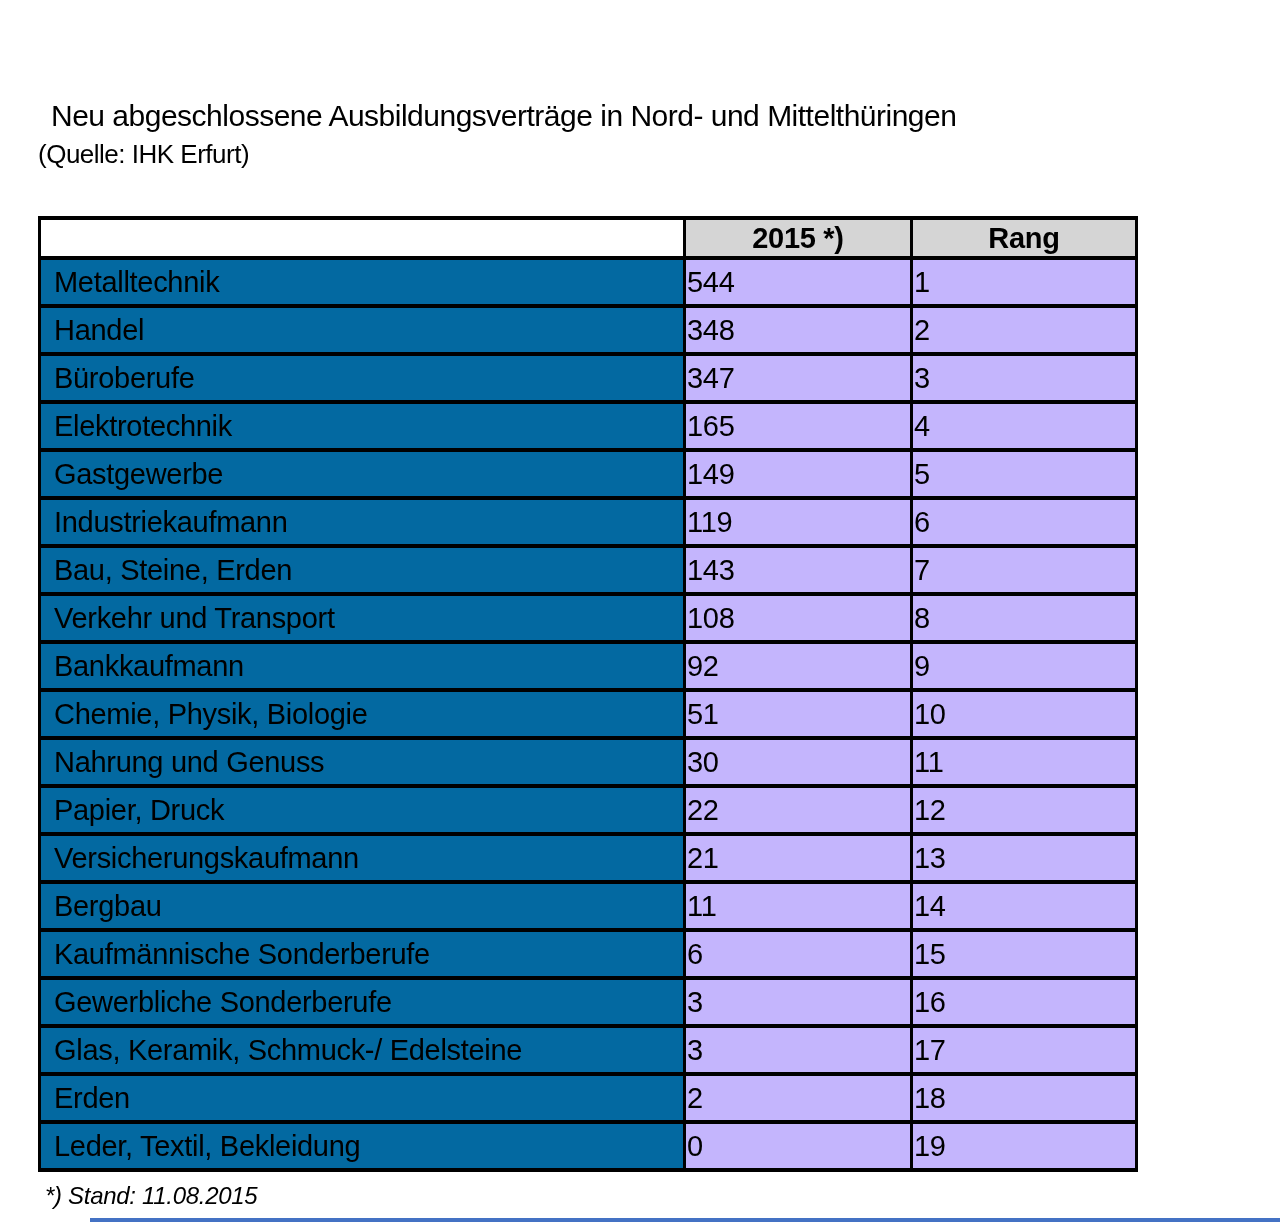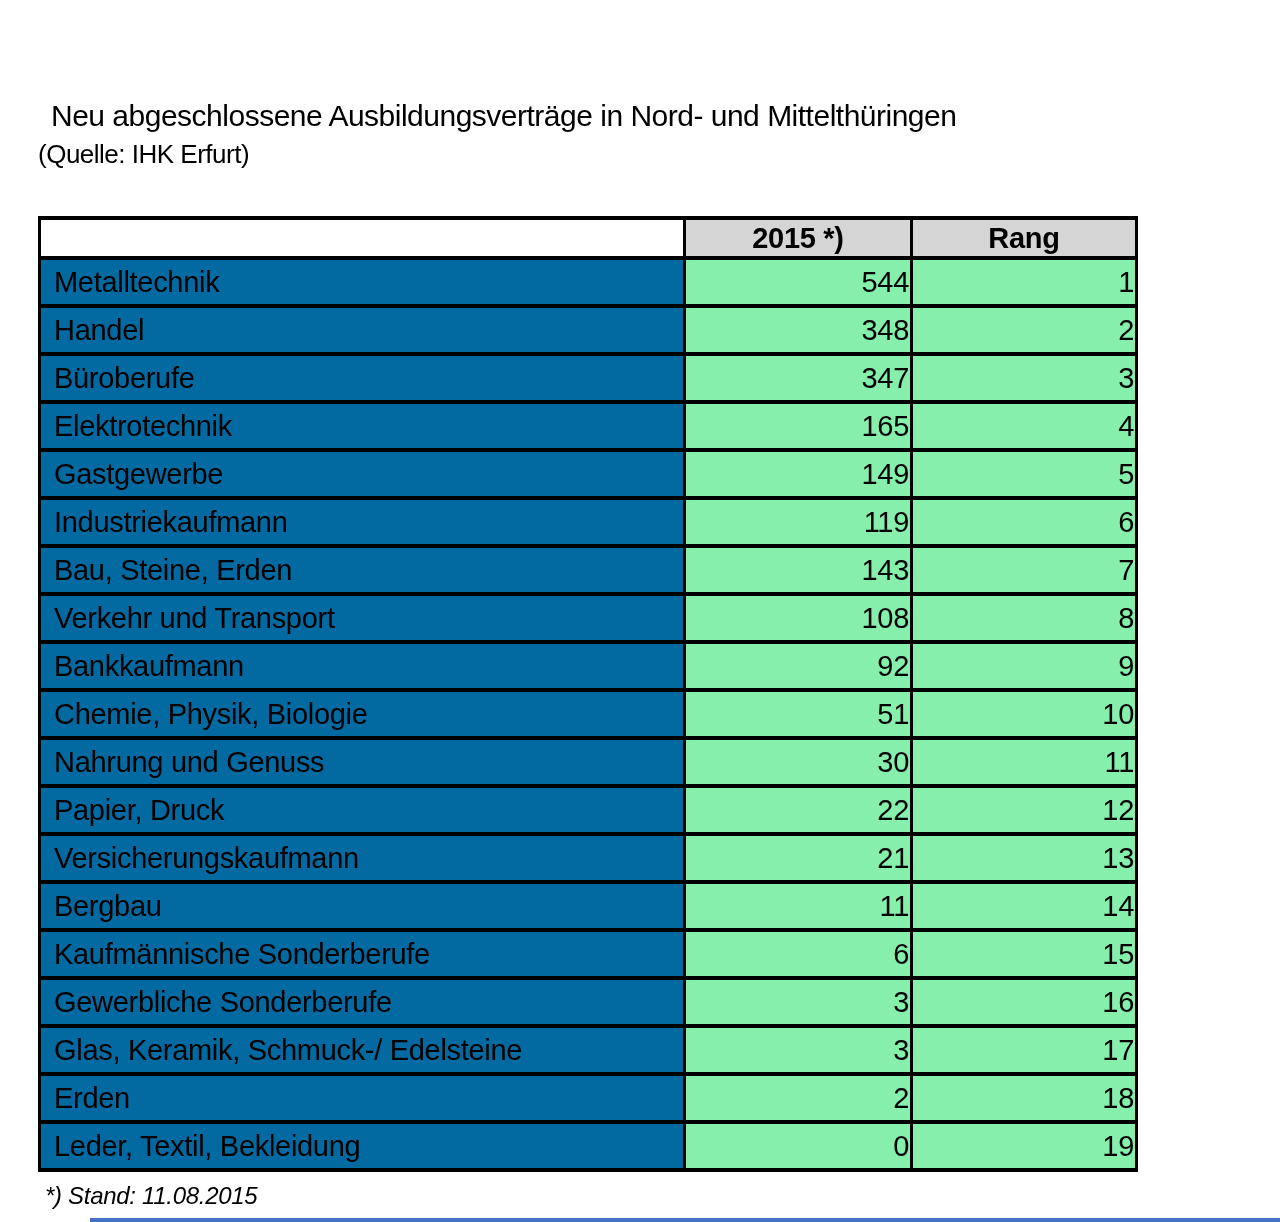--- a/index.html
+++ b/index.html
@@ -72,22 +72,22 @@
   }
   .stats td {
     height: 42px;
   }
   .stats td.c-label {
     background: #0369a1;
     text-align: left;
     padding-left: 13px;
   }
   .stats td.c-value, .stats td.c-rank {
-    background: #86efac;
-    text-align: right;
+    background: #c4b5fd;
+    text-align: left;
   }
   .footnote {
     position: absolute;
     left: 45px;
     top: 1182px;
     font-size: 24px;
     letter-spacing: -0.3px;
     white-space: nowrap;
     font-style: italic;
   }

